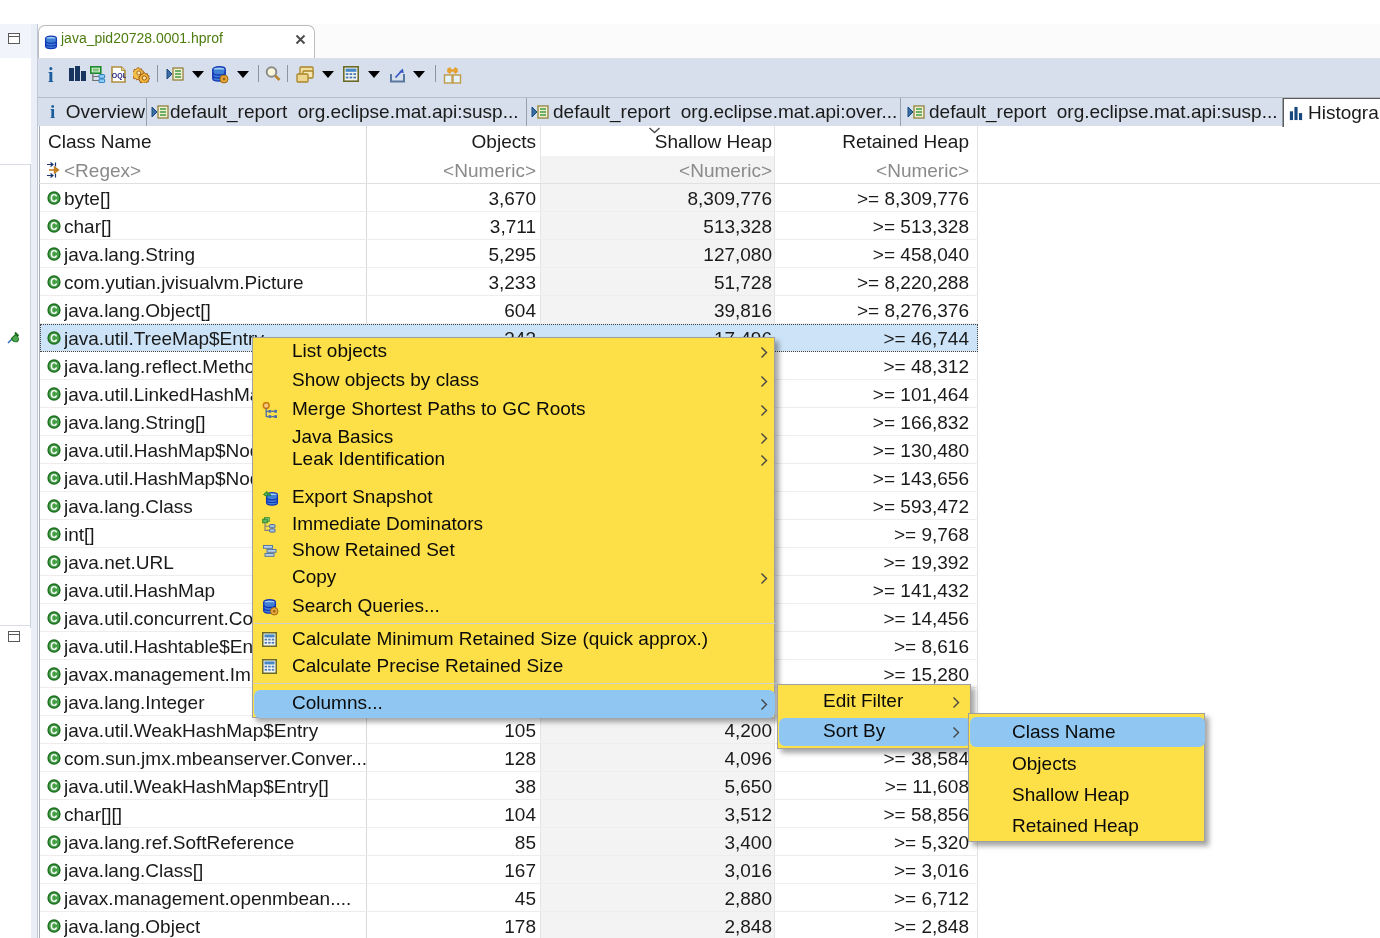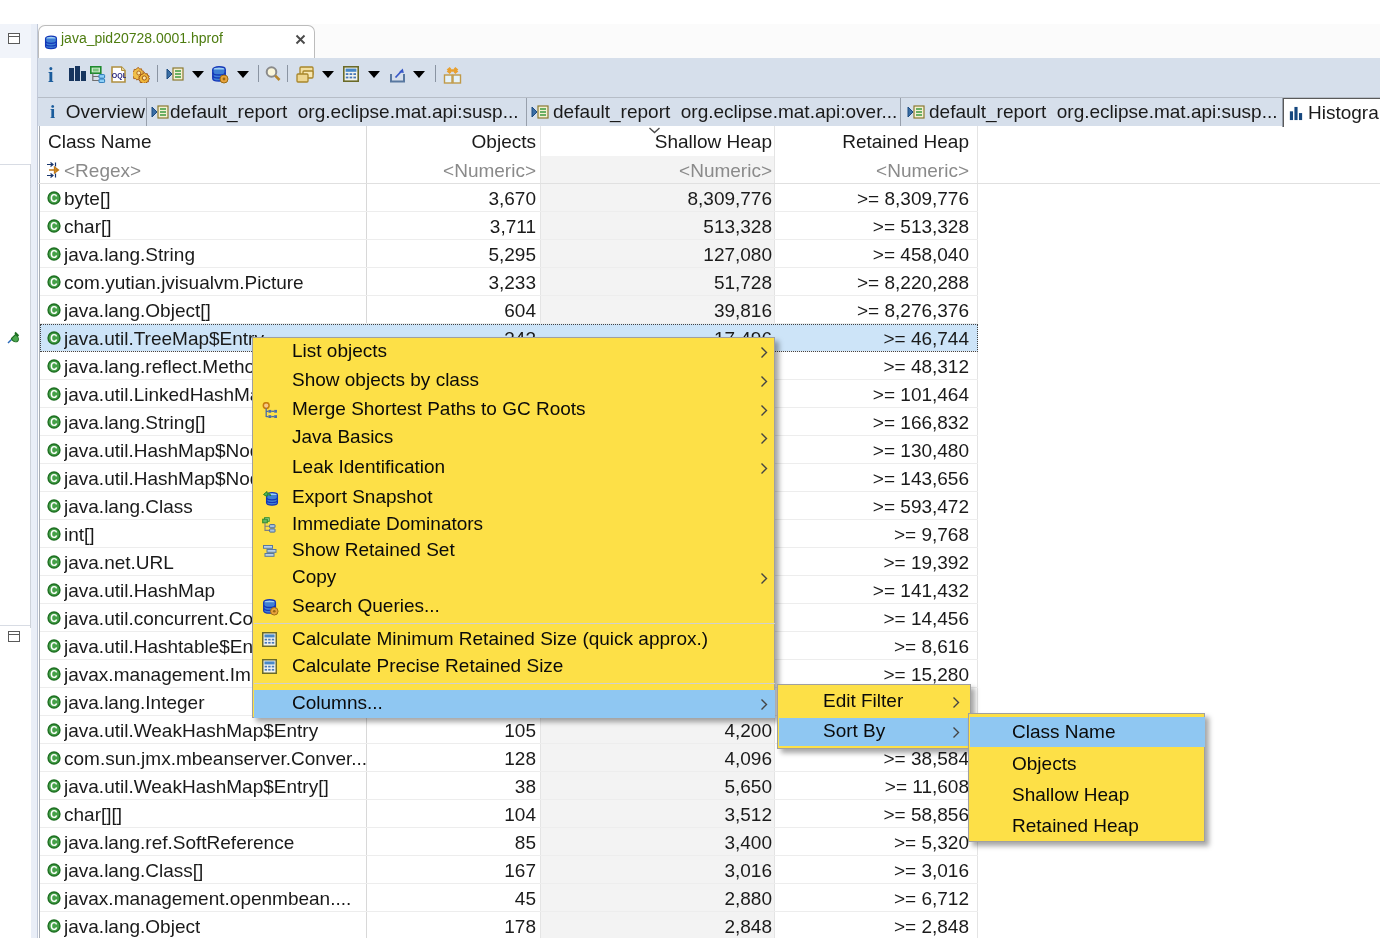--- a/index.html
+++ b/index.html
@@ -45,21 +45,21 @@
 #fullline { position:absolute; left:38px; top:183px; width:1342px; height:0; border-top:1px solid #e0e0e0; }
 
 
 
 .menu { position:absolute; background:#fde047; border:1px solid #a0a0a0; box-shadow:4px 4px 5px rgba(0,0,0,0.35); }
 .mi { position:absolute; left:1px; height:28px; color:#0a0a0a; }
 .mi .txt { position:absolute; left:38px; top:2px; white-space:nowrap; }
 .arrs { position:absolute; top:8px; }
 .mi .ic { position:absolute; left:8px; top:6px; }
 .msep { position:absolute; left:1px; height:0; border-top:1px solid #d0d0d0; }
-.hl { background:#8fc7f2; }
+.hl { background:#8fc7f2;border-radius:6px; }
 </style>
 </head>
 <body>
 <div id="root">
 <svg width="0" height="0" style="position:absolute">
 <defs>
 <symbol id="cls" viewBox="0 0 16 16">
           <circle cx="8" cy="8" r="6.8" fill="#44a047" stroke="#1e6e22" stroke-width="1.6"></circle>
           <text x="8" y="12.2" text-anchor="middle" font-family="Liberation Sans" font-size="11.5" font-weight="bold" fill="#ffffff">C</text>
         </symbol>
@@ -524,21 +524,21 @@
         <svg class="arrs" style="left:506px" width="8" height="13" viewBox="0 0 8 13">
           <path d="M1.5 1.5 L6.5 6.5 L1.5 11.5" fill="none" stroke="#444" stroke-width="1.4"></path>
         </svg>
       </div>
   <div class="mi" style="top:86px;width:521px">
         <div class="txt">Java Basics</div>
         <svg class="arrs" style="left:506px" width="8" height="13" viewBox="0 0 8 13">
           <path d="M1.5 1.5 L6.5 6.5 L1.5 11.5" fill="none" stroke="#444" stroke-width="1.4"></path>
         </svg>
       </div>
-  <div class="mi" style="top:116px;width:521px">
+  <div class="mi" style="top:108px;width:521px">
         <div class="txt">Leak Identification</div>
         <svg class="arrs" style="left:506px" width="8" height="13" viewBox="0 0 8 13">
           <path d="M1.5 1.5 L6.5 6.5 L1.5 11.5" fill="none" stroke="#444" stroke-width="1.4"></path>
         </svg>
       </div>
   <div class="mi" style="top:146px;width:521px">
         <svg class="ic" width="17" height="17" viewBox="0 0 17 17">
           <use href="#dbicon" x="3" y="2" width="14" height="14"></use>
           <path d="M1.5 4.5 l3.5-3 0 1.6 c2.5 0 3.5 1.2 3.8 2.6 -1-.7-2-1-3.8-.9 l0 1.7z" fill="#54b858" stroke="#1e7a22" stroke-width="0.9"></path>
         </svg>

